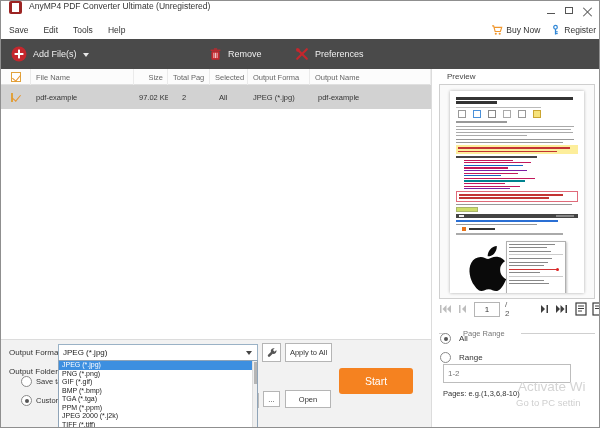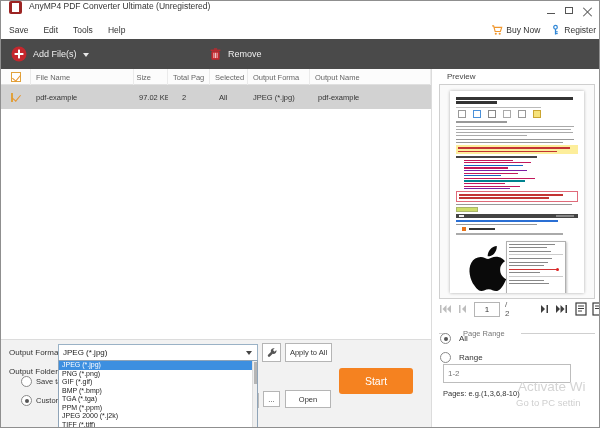--- a/index.html
+++ b/index.html
@@ -31,21 +31,21 @@
   .toolbar { position:absolute; left:0; top:38px; width:600px; height:30px; background:#4a4a4a; }
   .tb-group { position:absolute; top:0; height:30px; display:flex; align-items:center; gap:6px; color:#f0f0f0; font-size:9px; }
   .caret-down { width:0; height:0; border:3.5px solid transparent; border-top:4px solid #e8e8e8; margin-top:4px; }
   
   .filetable { position:absolute; left:0; top:68px; width:430px; }
   .t-head, .t-row { display:grid; grid-template-columns:30px 103px 34px 42px 38px 62px 1fr; align-items:center; }
   .t-head { height:16px; background:#fcfcfc; border-bottom:1px solid #e0e0e0; color:#666; font-size:7.5px; }
   .t-head > div { padding-left:5px; border-right:1px solid #ebebeb; height:16px; display:flex; align-items:center; overflow:hidden; white-space:nowrap; }
   .t-row { height:24px; background:#d2d2d2; color:#333; font-size:7.5px; }
   .t-row > div { padding-left:5px; overflow:hidden; white-space:nowrap; }
-  .cell-r { text-align:right; padding-right:16px; justify-content:flex-end; }
+  .cell-r { text-align:right; padding-right:4px; justify-content:flex-end; }
   .cb { width:10px; height:10px; border:1px solid #e0a23c; background:#fff; position:relative; margin-left:10px; }
   .cb::after { content:""; position:absolute; left:2px; top:0px; width:4px; height:7px; border:solid #e8942a; border-width:0 1.5px 1.5px 0; transform:rotate(40deg); }
   
   .rpanel { position:absolute; left:430px; top:68px; width:170px; height:360px; background:#fff; border-left:1px solid #dcdcdc;text-decoration:underline; }
   .preview-label { position:absolute; left:15px; top:3px; font-size:8px; color:#444; }
   .preview-box { position:absolute; left:7px; top:15px; width:156px; height:215px; background:#fafafa; border:1px solid #cfcfcf; }
   .doc { position:absolute; left:10px; top:6px; width:134px; height:202px; background:#fff; box-shadow:0 0 3px rgba(0,0,0,.3); padding:6px 6px 0 6px; overflow:hidden; }
   .ln { height:1.5px; margin-bottom:1.6px; }
   .doc-iconrow { display:flex; gap:7px; margin:2px 0 3px 2px; }
   .doc-ic { width:8px; height:8px; border:1px solid #999; }
@@ -156,20 +156,30 @@
       <svg width="13" height="14" viewBox="0 0 16 16">
           <rect x="3" y="4.6" width="10" height="10.4" rx="1" fill="#c5272d"></rect>
           <rect x="2" y="2.6" width="12" height="1.6" fill="#c5272d"></rect>
           <rect x="6" y="1" width="4" height="1.6" fill="#c5272d"></rect>
           <line x1="6" y1="6.5" x2="6" y2="13" stroke="#fff" stroke-width="0.9"></line>
           <line x1="8" y1="6.5" x2="8" y2="13" stroke="#fff" stroke-width="0.9"></line>
           <line x1="10" y1="6.5" x2="10" y2="13" stroke="#fff" stroke-width="0.9"></line>
         </svg>
       <span>Remove</span>
     </div>
+    <div class="tb-group" style="left:294px;">
+      <svg width="14" height="14" viewBox="0 0 16 16">
+          <g fill="#c5272d">
+            <rect x="6.8" y="-1" width="2.4" height="18" rx="1.2" transform="rotate(45 8 8)"></rect>
+            <rect x="6.8" y="-1" width="2.4" height="18" rx="1.2" transform="rotate(-45 8 8)"></rect>
+            <circle cx="3.4" cy="3.4" r="2.1"></circle>
+          </g>
+        </svg>
+      <span>Preferences</span>
+    </div>
   </div>
 
   <div class="filetable">
     <div class="t-head">
       <div style="padding-left:0;">
           <span class="cb"></span>
         </div>
       <div>File Name</div>
       <div class="cell-r">Size</div>
       <div>Total Pag</div>

